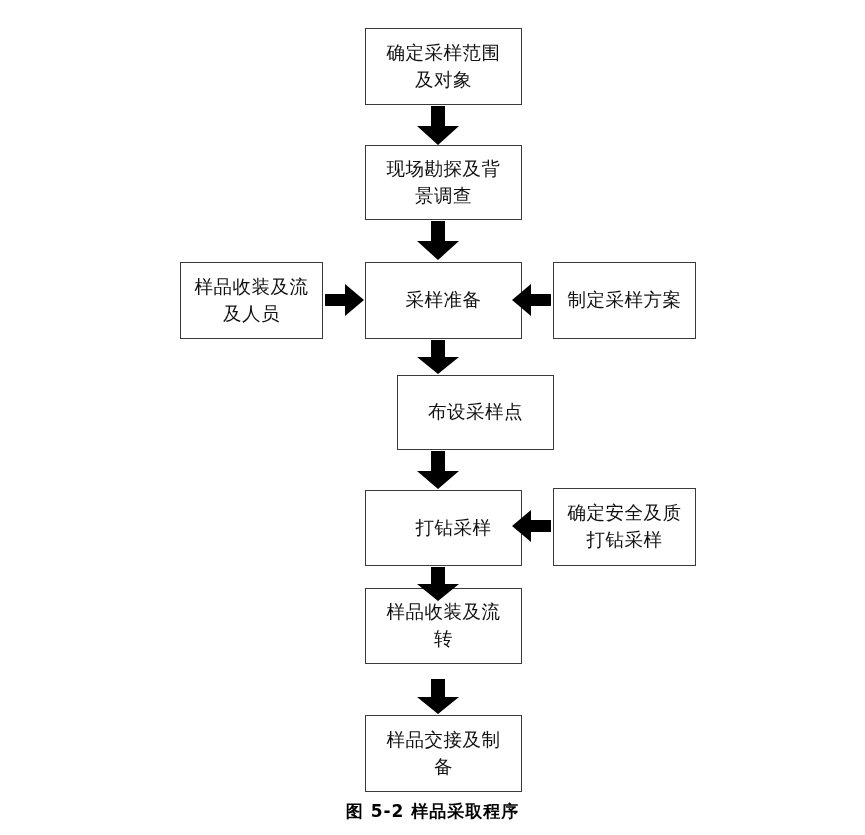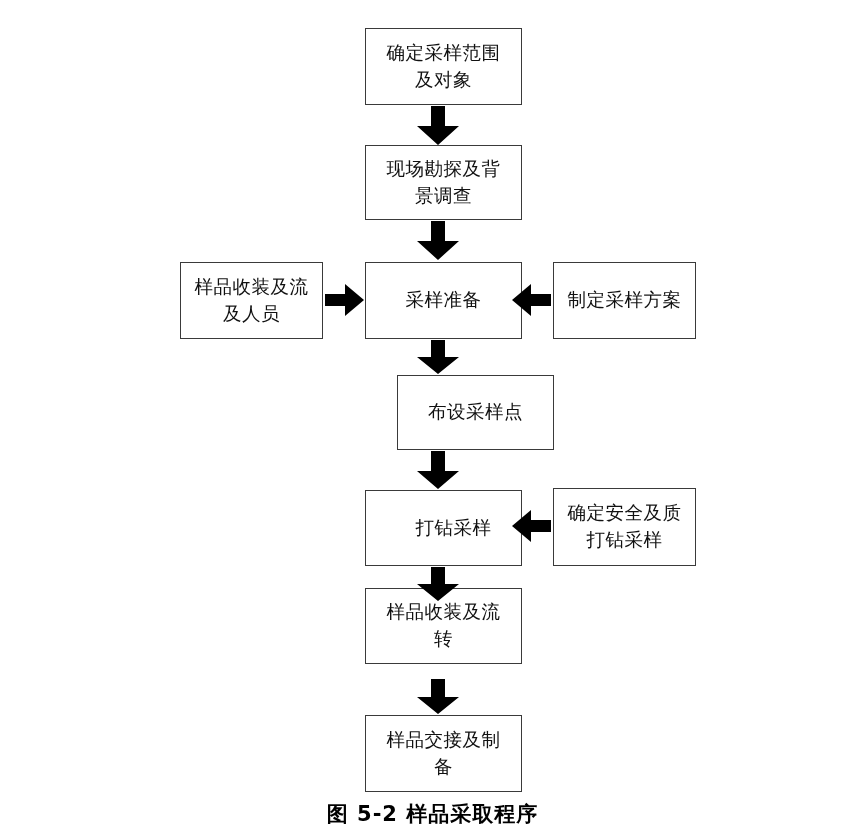--- a/index.html
+++ b/index.html
@@ -60,21 +60,21 @@
   }
   .arrow svg { display: block; }
 
   .caption {
     position: absolute;
     left: 0;
     top: 800px;
     width: 865px;
     text-align: center;
     font-weight: bold;
-    font-size: 21px;
+    font-size: 17px;
     color: #000000;
     letter-spacing: 1px;
   }
 </style>
 </head>
 <body>
 
 <div id="canvas">
 
   <div class="node col-center n1">确定采样范围

